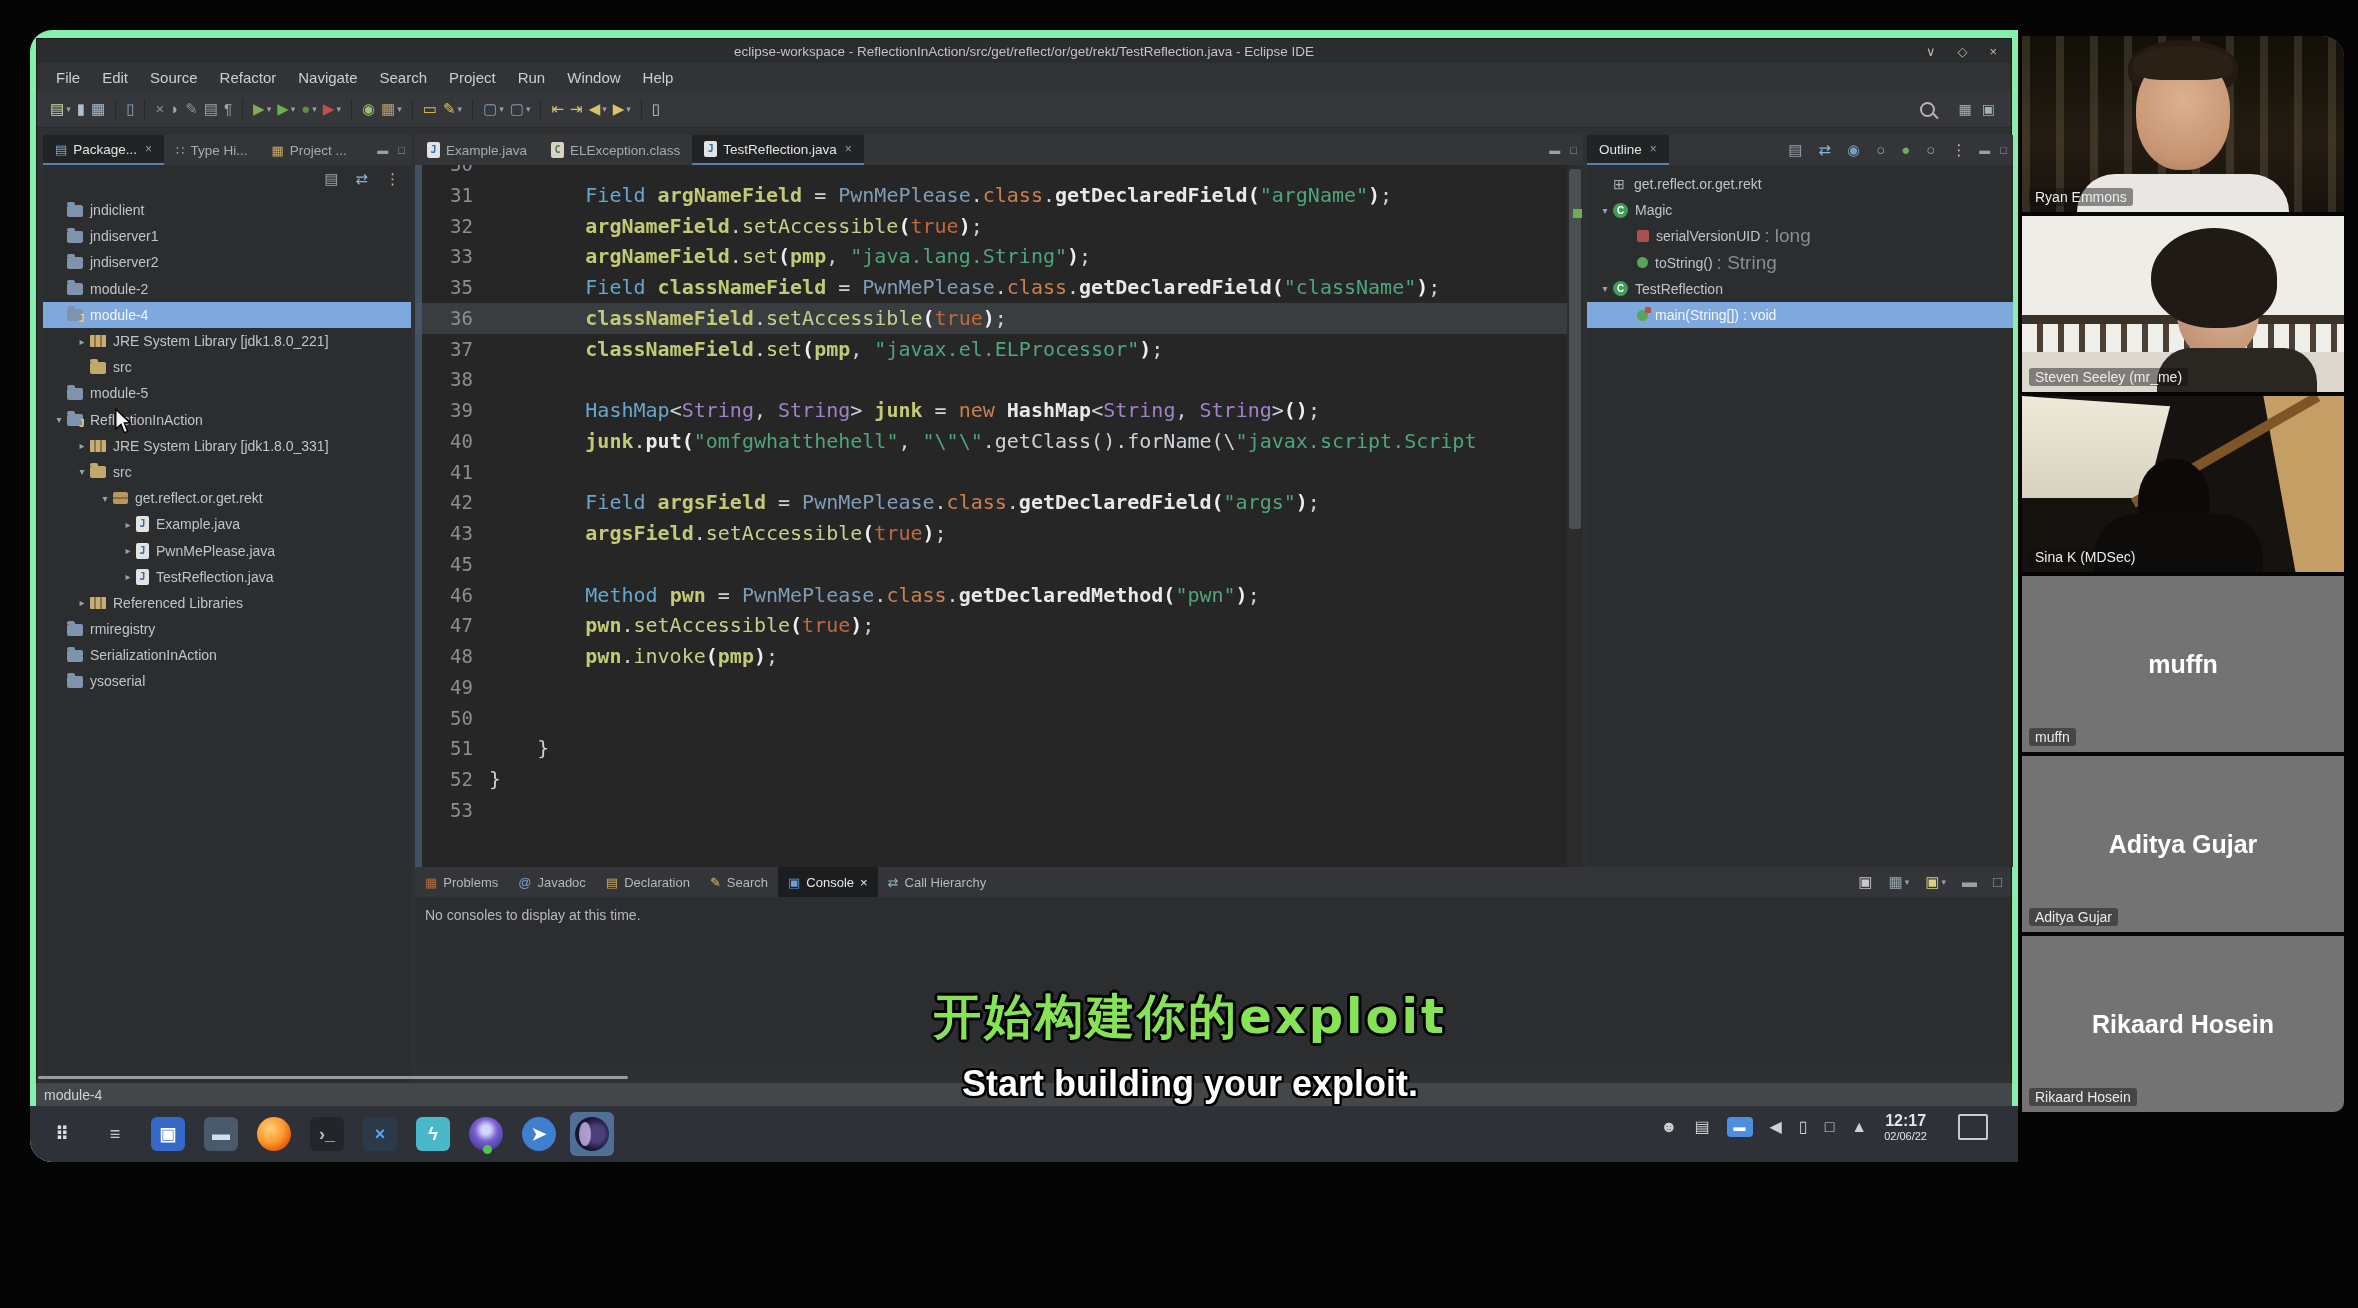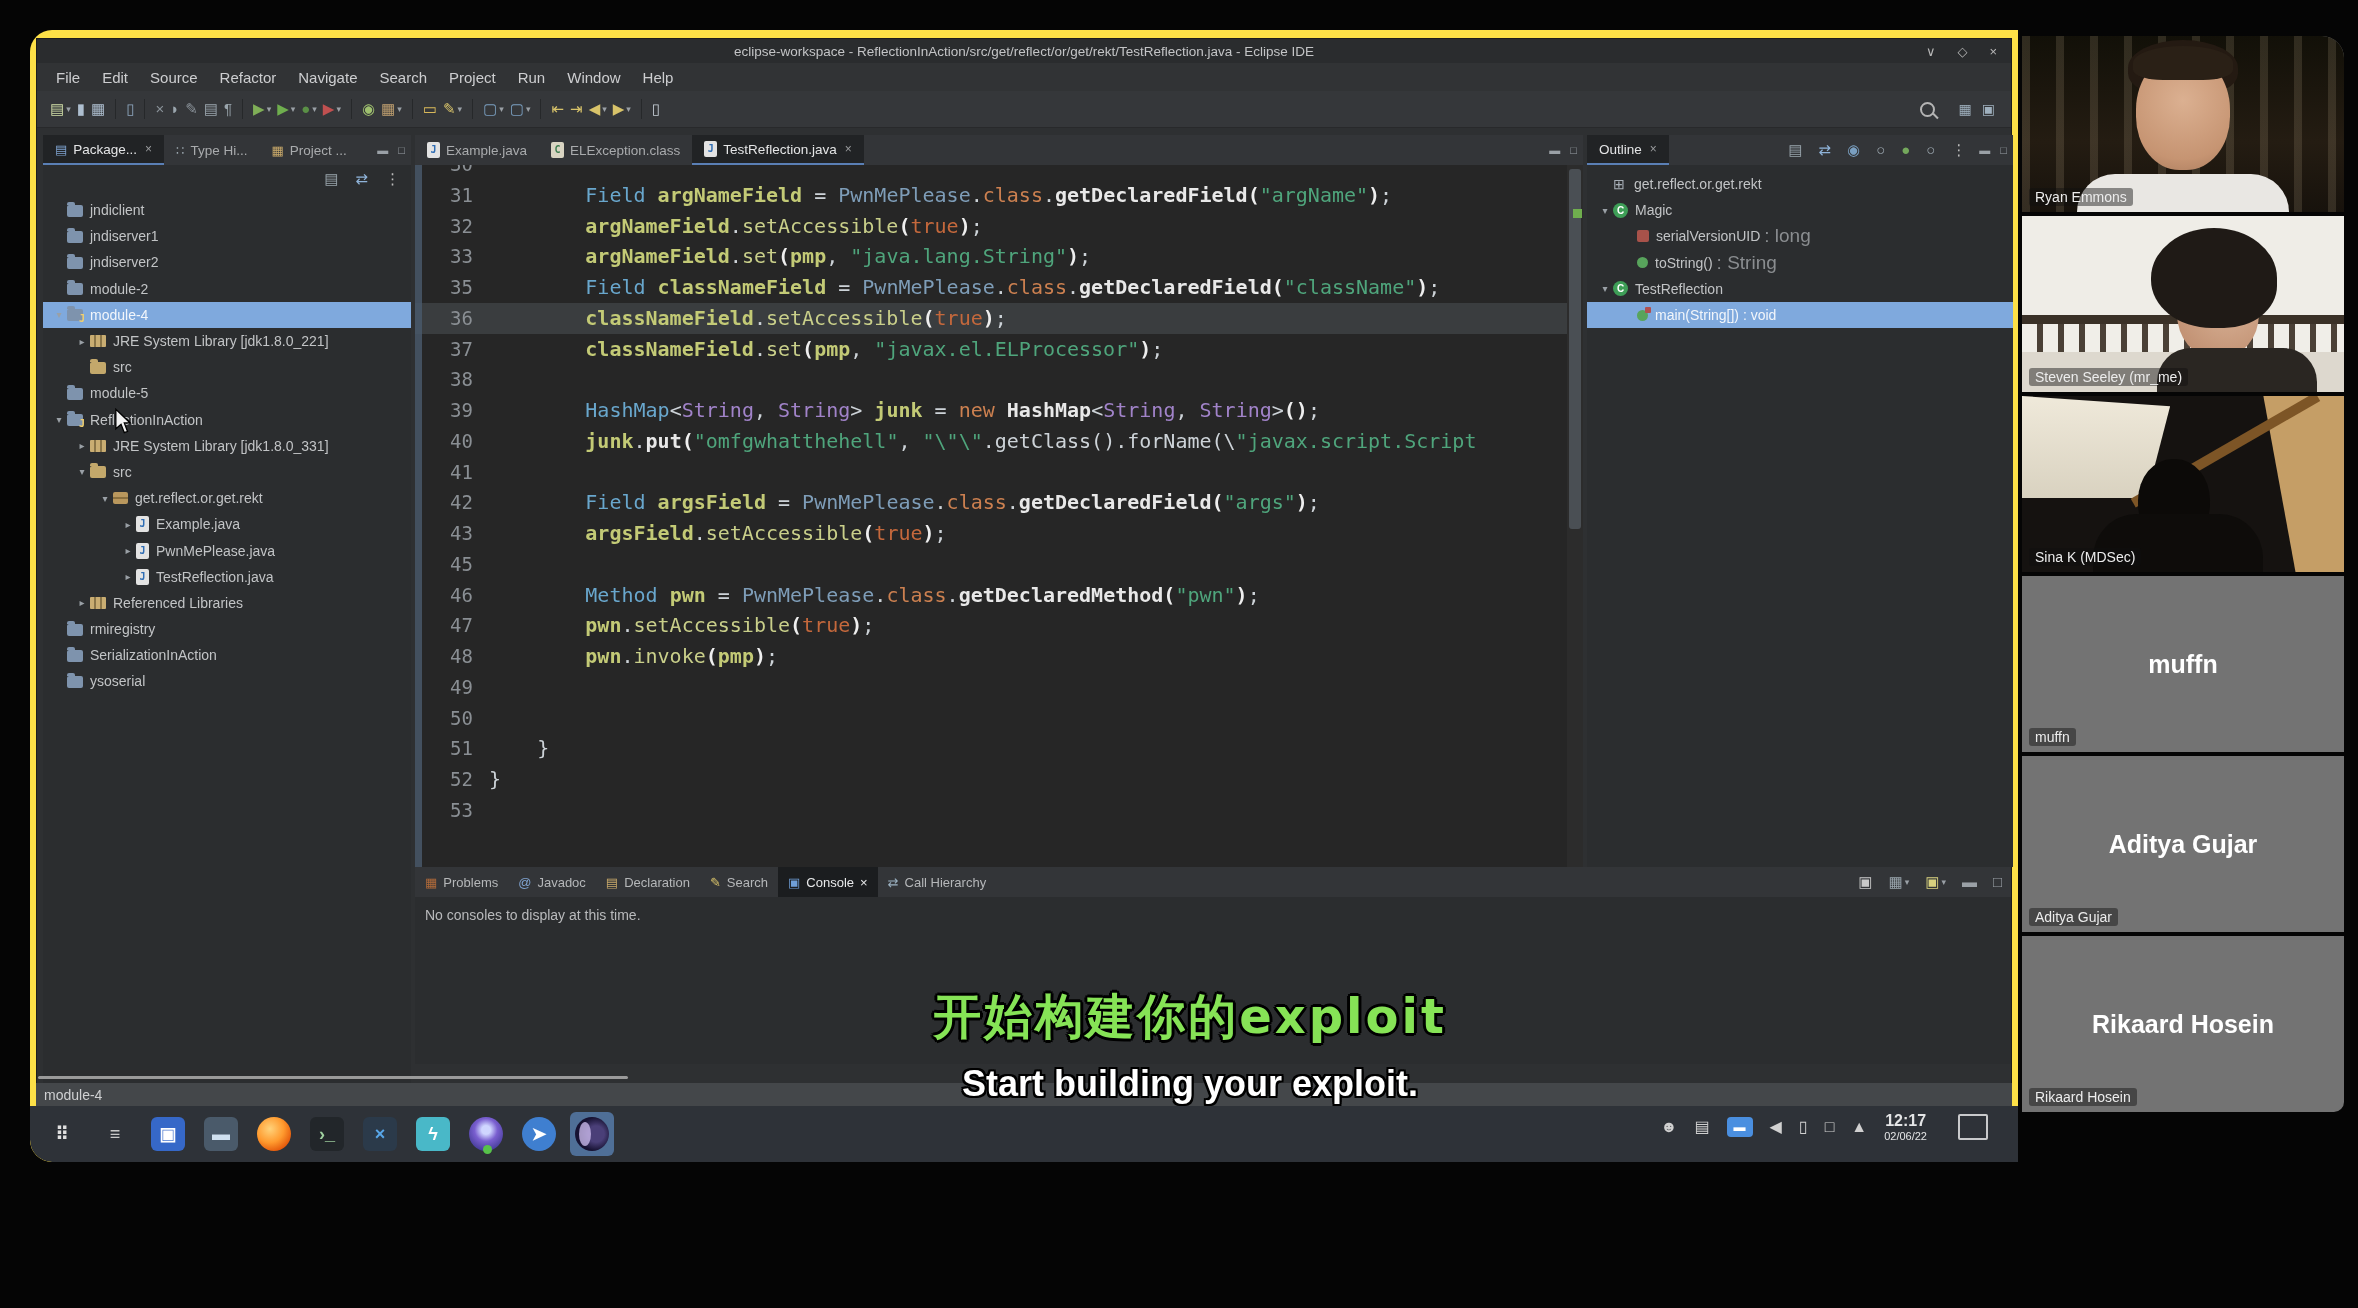--- a/index.html
+++ b/index.html
@@ -1,19 +1,19 @@
 <!DOCTYPE html>
 <html><head>
 <meta charset="utf-8">
 <style>
   html,body{margin:0;padding:0;background:#050505;width:2358px;height:1308px;overflow:hidden;
     font-family:"Liberation Sans",sans-serif;-webkit-font-smoothing:antialiased;}
   #frame{position:absolute;inset:0;background:#050505;}
   
-  #desktop{position:absolute;left:30px;top:30px;width:1988px;height:1132px;background:#fde047;
+  #desktop{position:absolute;left:30px;top:30px;width:1988px;height:1132px;background:#86efac;
     border-top-left-radius:22px;border-bottom-left-radius:22px;overflow:hidden;text-decoration:underline;}
   #ewindow{position:absolute;left:6px;top:8px;width:1976px;height:1068px;background:#2e3032;border:1px solid #1c1c1c;box-sizing:border-box;}
   #titlebar{position:absolute;left:0;top:0;right:0;height:24px;background:#2a2c2e;display:flex;align-items:center;justify-content:center;}
   #titlebar .title{font-size:13.5px;color:#c3c4c6;}
   #wctrls{position:absolute;right:14px;top:0;height:24px;display:flex;gap:22px;align-items:center;}
   #wctrls span{color:#b8b8b8;font-size:13px;cursor:default;}
   #menubar{position:absolute;left:0;top:24px;right:0;height:28px;background:#313335;display:flex;align-items:center;padding-left:8px;}
   .mi{color:#cdced0;font-size:15px;padding:0 11px;}
   #toolbar{position:absolute;left:0;top:52px;right:0;height:36px;background:#35373a;border-bottom:1px solid #28292b;display:flex;align-items:center;padding-left:10px;}
   .tbi{display:inline-flex;align-items:center;margin:0 3px;height:24px;}

